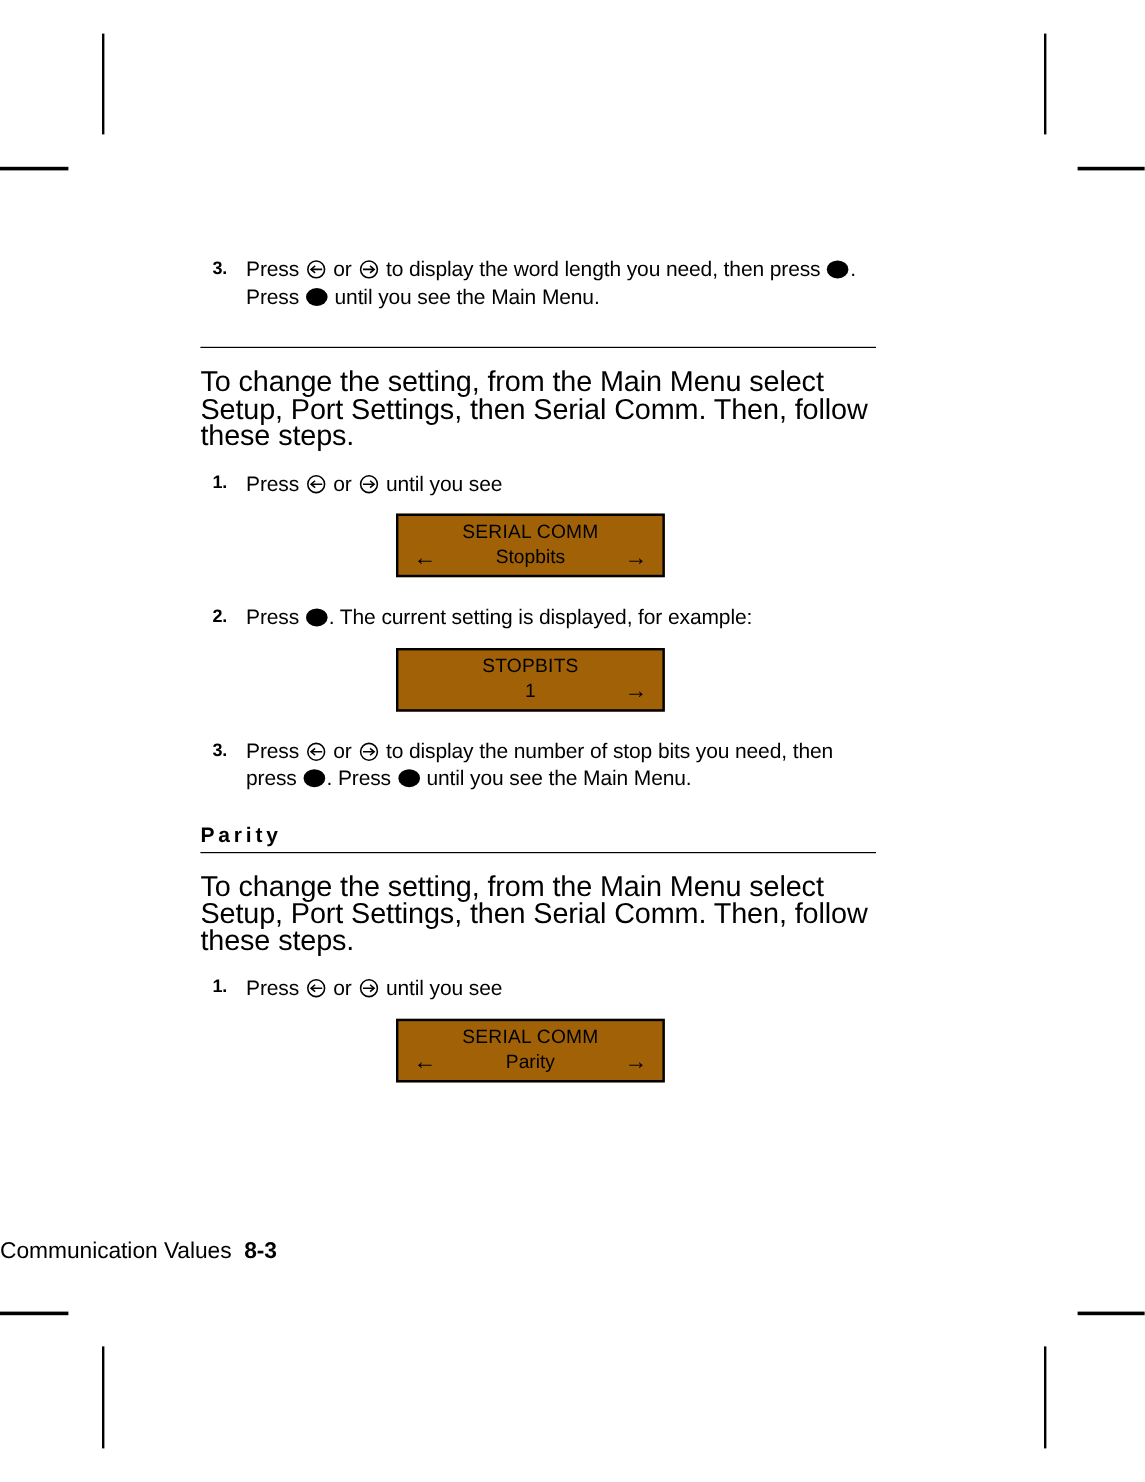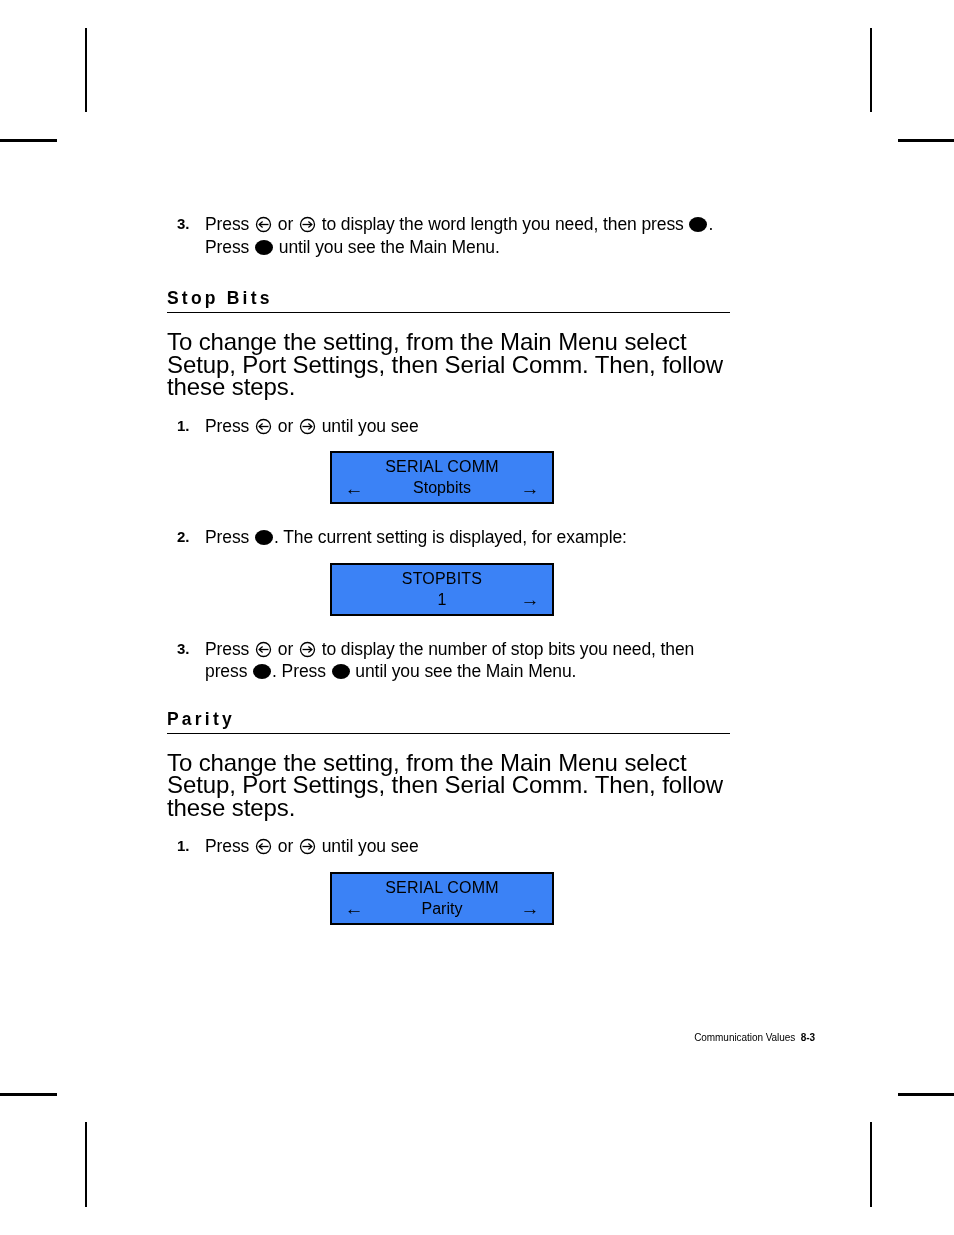--- a/index.html
+++ b/index.html
@@ -111,21 +111,21 @@
     display: flex;
     justify-content: center;
     width: 550px;
   }
   .lcd {
     box-sizing: border-box;
     width: 224px;
     height: 53px;
     border: 2.4px solid #000000;
     position: relative;
-    background: #3b82f6;
+    background: #a16207;
   }
   .lcd-line1 {
     position: absolute;
     left: 0;
     right: 0;
     top: 4px;
     text-align: center;
     font-size: 16px;
     line-height: 20px;
     letter-spacing: 0.2px;
@@ -158,22 +158,22 @@
     line-height: 19px;
   }
   .lcd-arrow-blank { visibility: hidden; }
 
   
   .footer {
     position: absolute;
     left: 0;
     top: 1032px;
     width: 815px;
-    text-align: right;
-    font-size: 10px;
+    text-align: left;
+    font-size: 19px;
     letter-spacing: -0.05px;
   }
   .footer b { font-weight: bold; }
   .sp-14 { height: 14px; }
   .sp-16 { height: 16px; }
   .sp-18 { height: 18px; }
   .sp-22 { height: 22px; }
   .sp-26 { height: 26px; }
   .sp-30 { height: 30px; }
 </style>
@@ -201,21 +201,20 @@
           </svg></span><span> or </span><span class="key-icon"><svg width="17" height="17" viewBox="0 0 17 17">
             <circle cx="8.5" cy="8.5" r="7" fill="none" stroke="#000" stroke-width="1.3"></circle>
             <line x1="3.5" y1="8.5" x2="12.5" y2="8.5" stroke="#000" stroke-width="1.3"></line>
             <polyline points="9.4,5.6 12.8,8.5 9.4,11.4" fill="none" stroke="#000" stroke-width="1.3"></polyline>
           </svg></span><span> to display the word length you need, then press </span><span class="enter-dot"></span><span>.  Press </span><span class="enter-dot"></span><span> until you see the Main Menu.</span>
     </div>
 
     <div class="sp-30"></div>
 
     <div>
-      <div class="section-heading">Stop Bits</div>
       <div class="heading-rule"></div>
 
       <div class="sp-18"></div>
 
       <p class="para">To change the setting, from the Main Menu select Setup, Port Settings, then Serial Comm.  Then, follow these steps.</p>
 
       <div class="sp-16"></div>
 
       <div class="step">
         <span class="step-num">1.</span>

